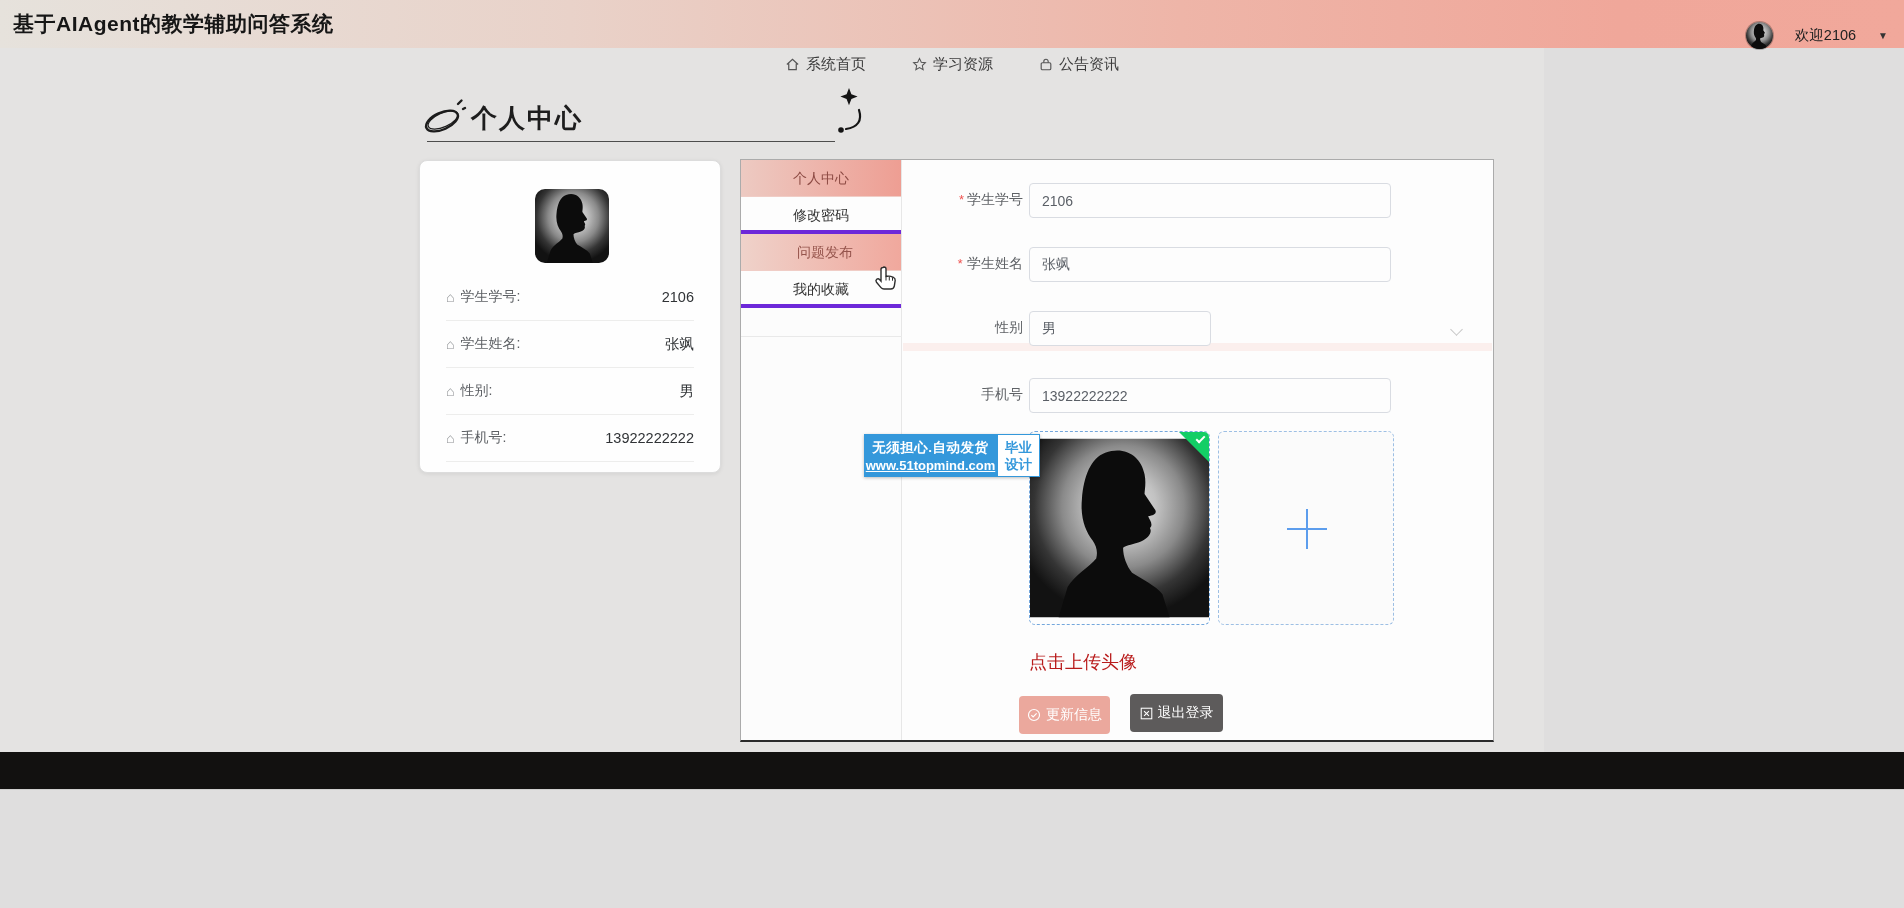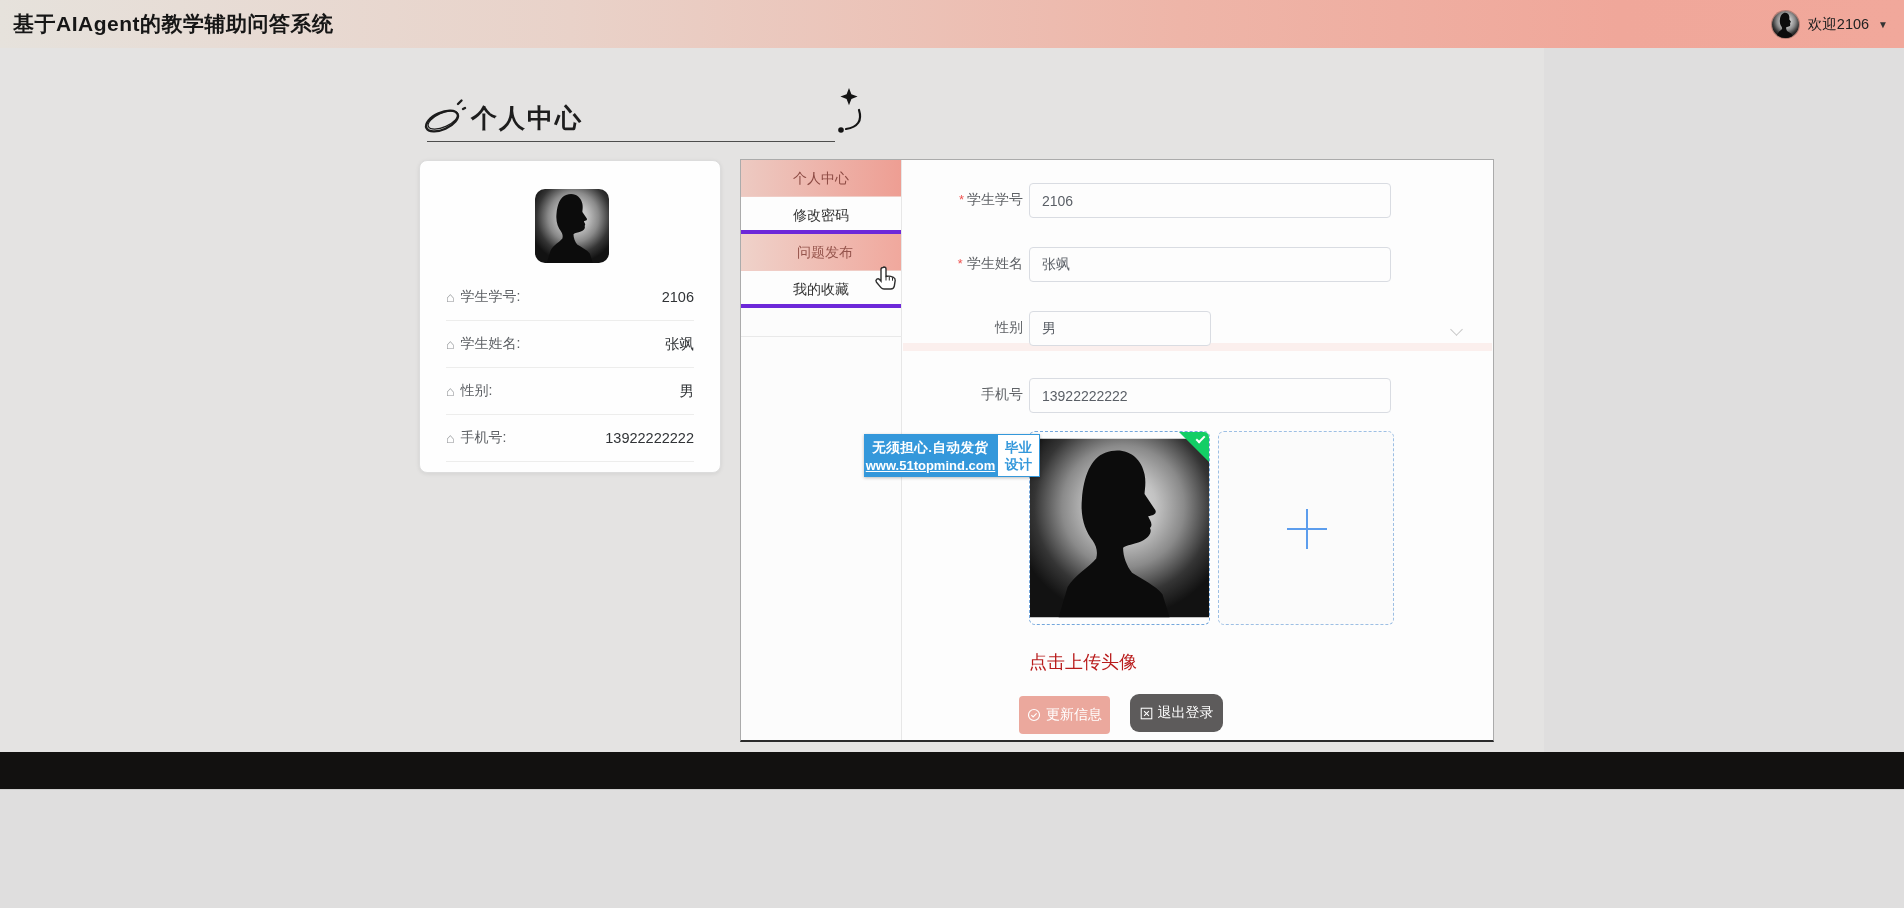--- a/index.html
+++ b/index.html
@@ -5,21 +5,21 @@
   * { margin:0; padding:0; box-sizing:border-box; }
   html,body { width:1904px; height:908px; }
   body { font-family:"Liberation Sans","DejaVu Sans",sans-serif; background:#dfdede; overflow:hidden; }
   #stage { position:relative; width:1544px; height:908px; background:#e4e3e2; }
 
   
   .header { position:absolute; left:0; top:0; width:1904px; height:48px;
     background:linear-gradient(90deg,#e6e2dc 0%,#e9d2c9 30%,#eeb5a8 62%,#f0a79a 85%,#f1a89b 100%);
     display:flex; align-items:center; }
   .app-title { font-size:21px; font-weight:700; color:#161616; padding-left:13px; letter-spacing:.5px; }
-  .header-right { position:absolute; right:16px; top:0; height:48px; display:flex; align-items:center; gap:9px; }
+  .header-right { position:absolute; right:16px; top:11px; height:48px; display:flex; align-items:center; gap:22px; }
   .hdr-avatar { width:27px; height:27px; border-radius:50%; overflow:hidden; box-shadow:0 0 0 1px rgba(0,0,0,.25); }
   .hdr-avatar svg { display:block; width:100%; height:100%; }
   .welcome { font-size:14.5px; color:#222; }
   .caret { font-size:10px; color:#333; }
 
   
   .nav { position:absolute; left:0; top:48px; width:1904px; height:32px; display:flex; justify-content:center; align-items:center; gap:46px; }
   .nav-item { display:flex; align-items:center; gap:6px; font-size:15px; color:#3c3c3c; cursor:pointer; }
   .nav-item svg { display:block; }
 
@@ -77,21 +77,21 @@
   .wm-l2 { font-size:13px; font-weight:700; text-decoration:underline; margin-top:1px; }
   .wm-badge { width:43px; background:#fff; border:1px solid #3498db; color:#3498db; font-weight:700; font-size:13.5px;
     display:flex; flex-direction:column; justify-content:center; align-items:center; line-height:17px; }
 
   .upload-hint { position:absolute; left:288px; top:490px; font-size:18px; color:#b91c1c; }
 
   .btn { position:absolute; height:38px; border:none; border-radius:4px; color:#fff; font-size:14px;
     font-family:inherit; display:flex; align-items:center; justify-content:center; gap:5px; cursor:pointer; }
   .btn svg { display:block; }
   .btn-update { left:278px; top:536px; width:91px; background:#eba89d; }
-  .btn-logout { left:389px; top:534px; width:93px; background:#5d5b5b;border-radius:9px; }
+  .btn-logout { left:389px; top:534px; width:93px; background:#5d5b5b; }
 
   
   .cursor { position:absolute; left:874px; top:264px; }
 
   
   .footer-black { position:absolute; left:0; top:752px; width:1904px; height:37px; background:#121110; }
   .footer-gray { position:absolute; left:0; top:789px; width:1904px; height:119px; background:#dfdede; border-top:1px solid #cfcfce; }
 </style>
 </head>
 <body>
@@ -120,20 +120,41 @@
       <div class="hdr-avatar">
         <svg viewBox="0 0 100 100">
             <use href="#sil"></use>
           </svg>
       </div>
       <span class="welcome">欢迎2106</span>
       <span class="caret">▼</span>
     </div>
   </div>
 
+  <div class="nav">
+    <div class="nav-item">
+      <svg width="15" height="15" viewBox="0 0 16 16">
+          <path d="M2 8 L8 2.5 L14 8 M4 7 V13.5 H12 V7" fill="none" stroke="#555" stroke-width="1.3"></path>
+        </svg>
+      <span>系统首页</span>
+    </div>
+    <div class="nav-item">
+      <svg width="15" height="15" viewBox="0 0 16 16">
+          <path d="M8 1.5 L9.9 5.6 14.3 6.1 11 9.1 11.9 13.5 8 11.3 4.1 13.5 5 9.1 1.7 6.1 6.1 5.6 Z" fill="none" stroke="#555" stroke-width="1.1"></path>
+        </svg>
+      <span>学习资源</span>
+    </div>
+    <div class="nav-item">
+      <svg width="14" height="15" viewBox="0 0 16 16">
+          <rect x="2.5" y="6" width="11" height="8" rx="1.5" fill="none" stroke="#555" stroke-width="1.3"></rect>
+          <path d="M5.5 6 V4.5 a2.5 2.5 0 0 1 5 0 V6" fill="none" stroke="#555" stroke-width="1.3"></path>
+        </svg>
+      <span>公告资讯</span>
+    </div>
+  </div>
 
   <div class="title-wrap">
     <svg class="pen-icon" width="46" height="42" viewBox="0 0 46 42">
       <g stroke="#1c1c1c" stroke-width="2.4" fill="none" stroke-linecap="round">
         <ellipse cx="20" cy="25" rx="17" ry="8.5" transform="rotate(-24 20 25)"></ellipse>
         <ellipse cx="21" cy="24" rx="16" ry="7" transform="rotate(-24 21 24)" stroke-width="1.2"></ellipse>
         <path d="M36 8 l3.5 -3.5"></path>
         <path d="M41 13 l2 -1"></path>
       </g>
     </svg>

